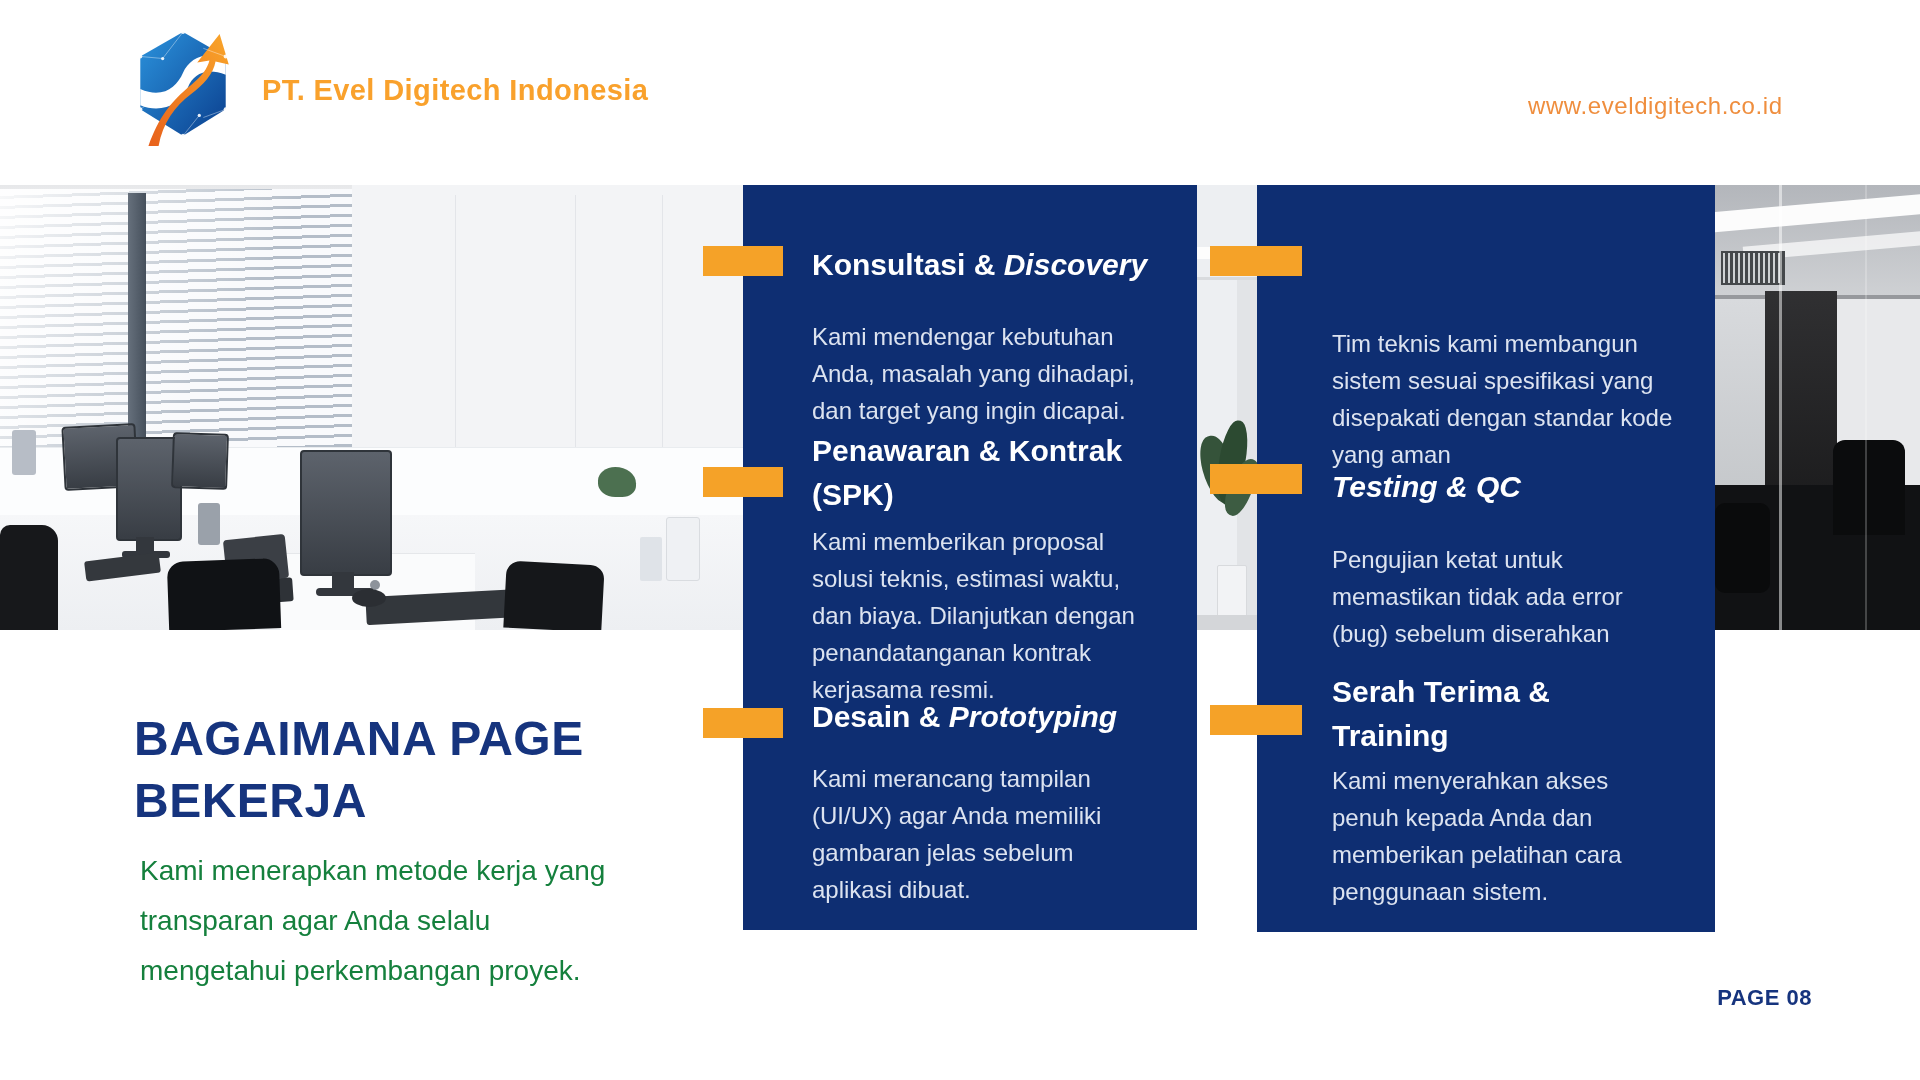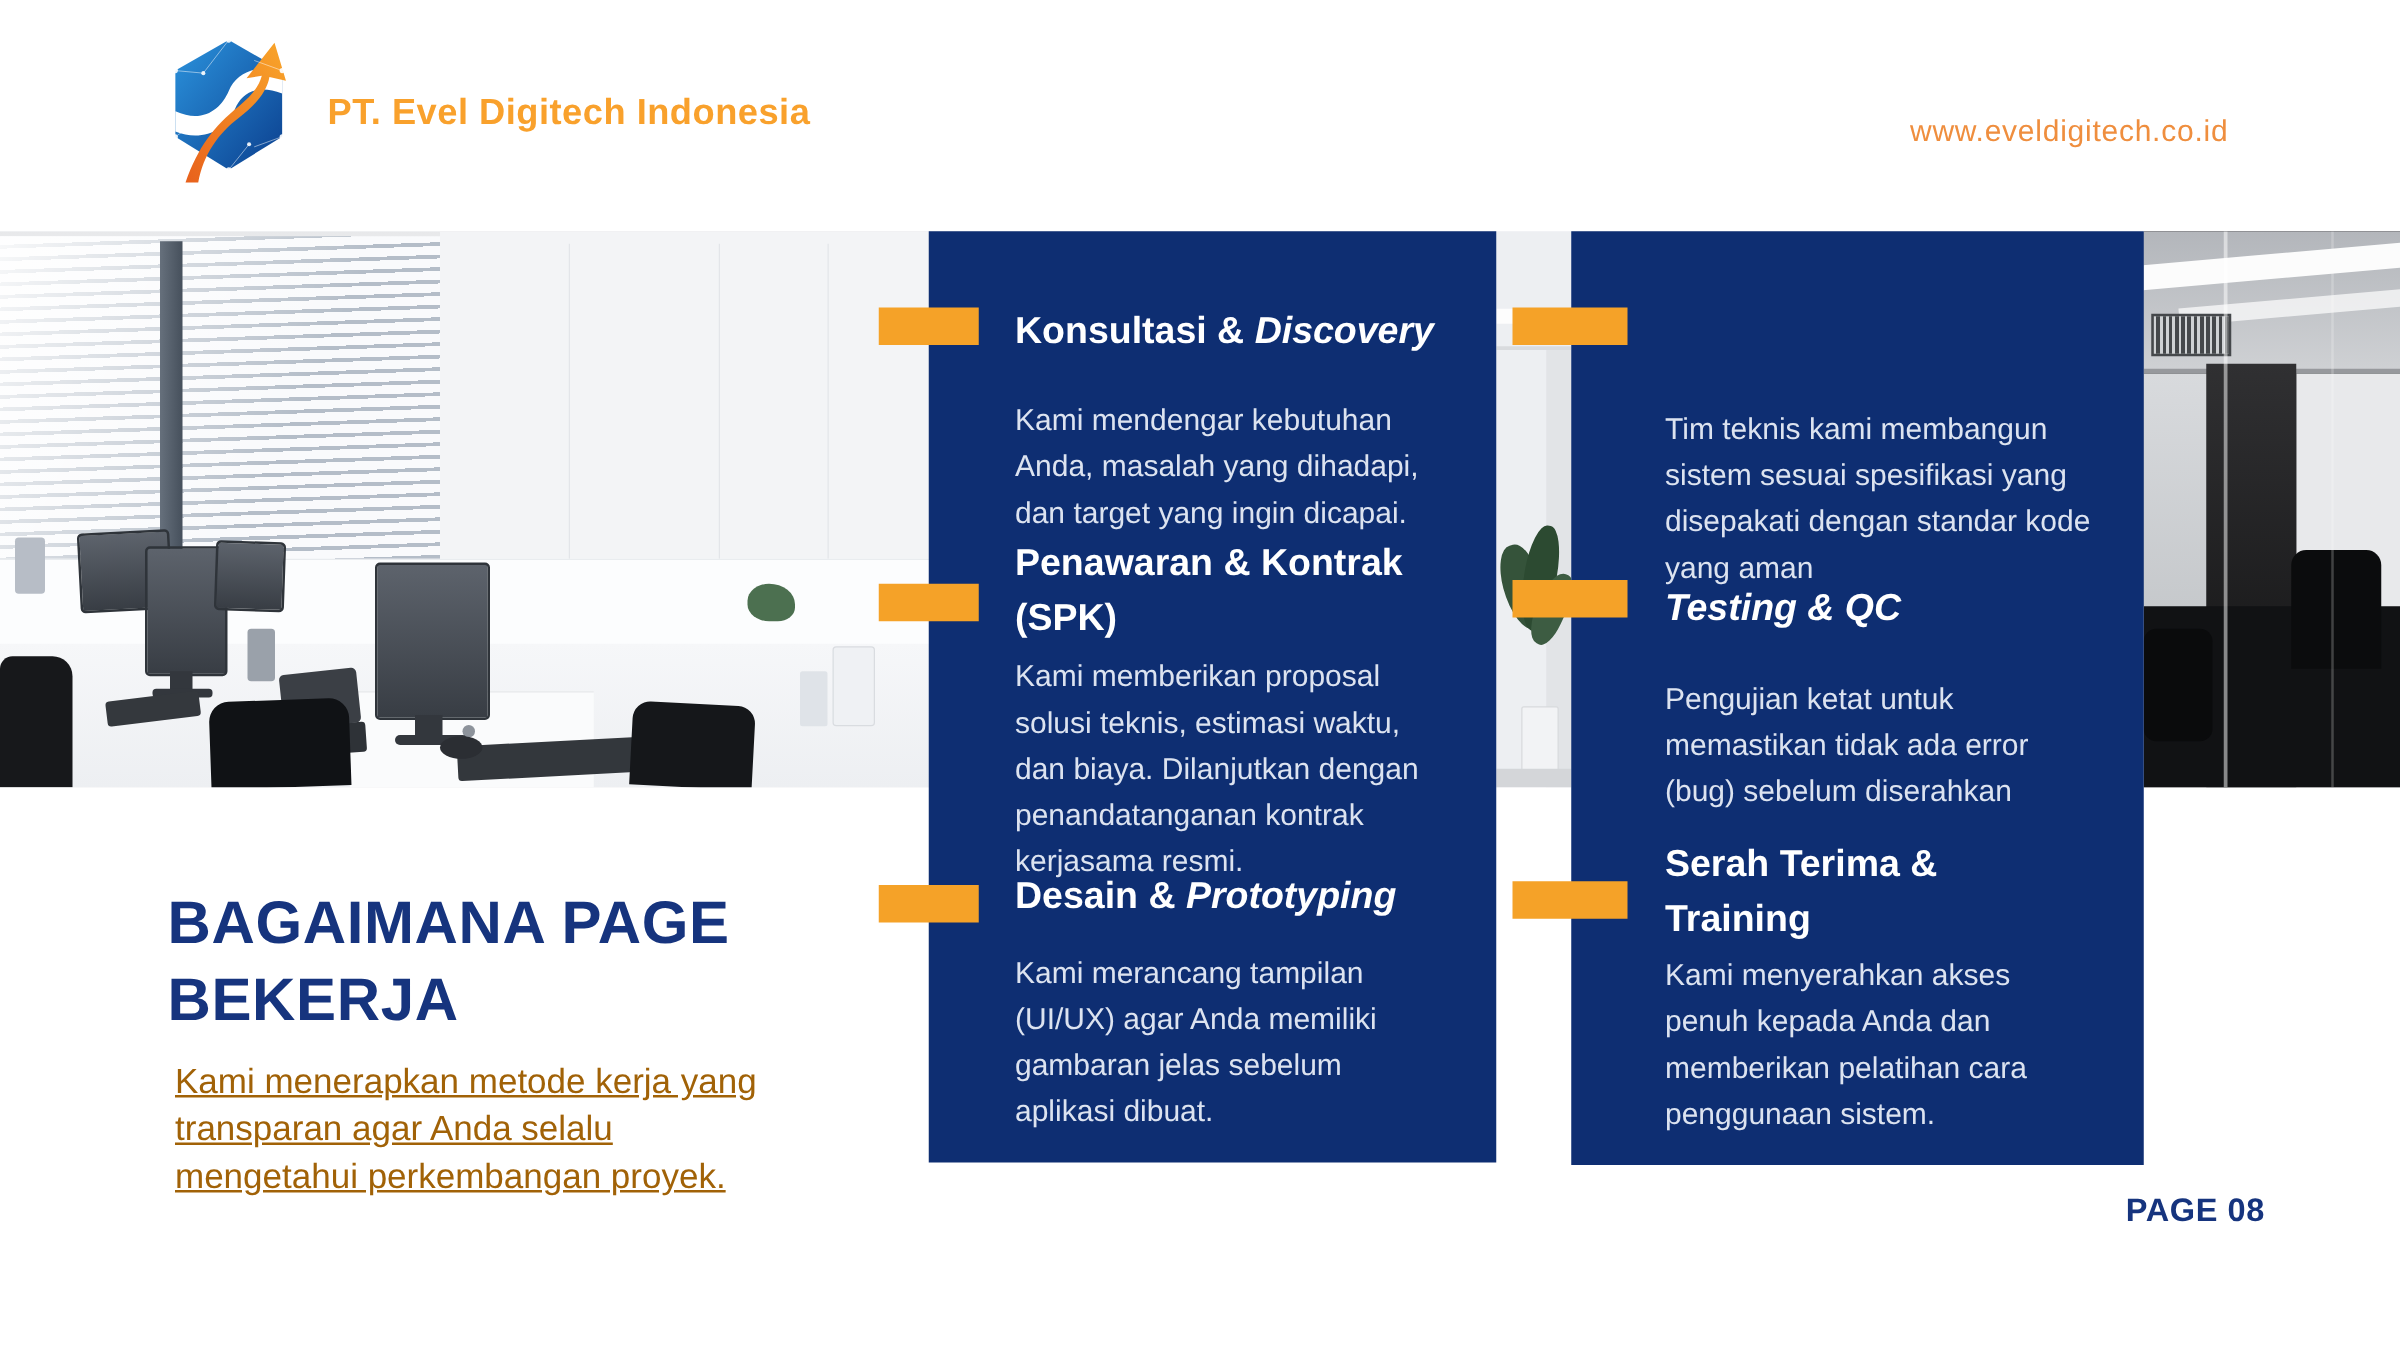--- a/index.html
+++ b/index.html
@@ -102,24 +102,24 @@
   .l1h{top:58px;} .l1p{top:133px;}
   .l2h{top:244px;} .l2p{top:338px;}
   .l3h{top:510px;} .l3p{top:575px;}
   .r1h{top:55px;} .r1p{top:140px;}
   .r2h{top:280px;} .r2p{top:356px;}
   .r3h{top:485px;} .r3p{top:577px;}
 
   
   .page-title{left:134px;top:708px;font-size:48px;line-height:62px;font-weight:800;
               color:#16347E;letter-spacing:.5px;white-space:pre-line;margin:0;}
-  .page-desc{left:140px;top:846px;font-size:28px;line-height:38px;color:#a16207;white-space:pre-line;margin:0;text-decoration:underline;}
-
-  
-  .page-number{right:108px;top:953px;font-size:26px;font-weight:bold;color:#16347E;letter-spacing:.5px;}
+  .page-desc{left:140px;top:846px;font-size:28px;line-height:50px;color:#15803d;white-space:pre-line;margin:0;}
+
+  
+  .page-number{right:108px;top:985px;font-size:22px;font-weight:bold;color:#16347E;letter-spacing:.5px;}
 </style>
 </head>
 <body>
 
 <div class="slide">
 
   <div class="abs logo">
     <svg viewBox="0 0 100 118" width="102" height="120">
       <defs>
         <linearGradient id="lg" x1="0" y1="0" x2="1" y2="1">

